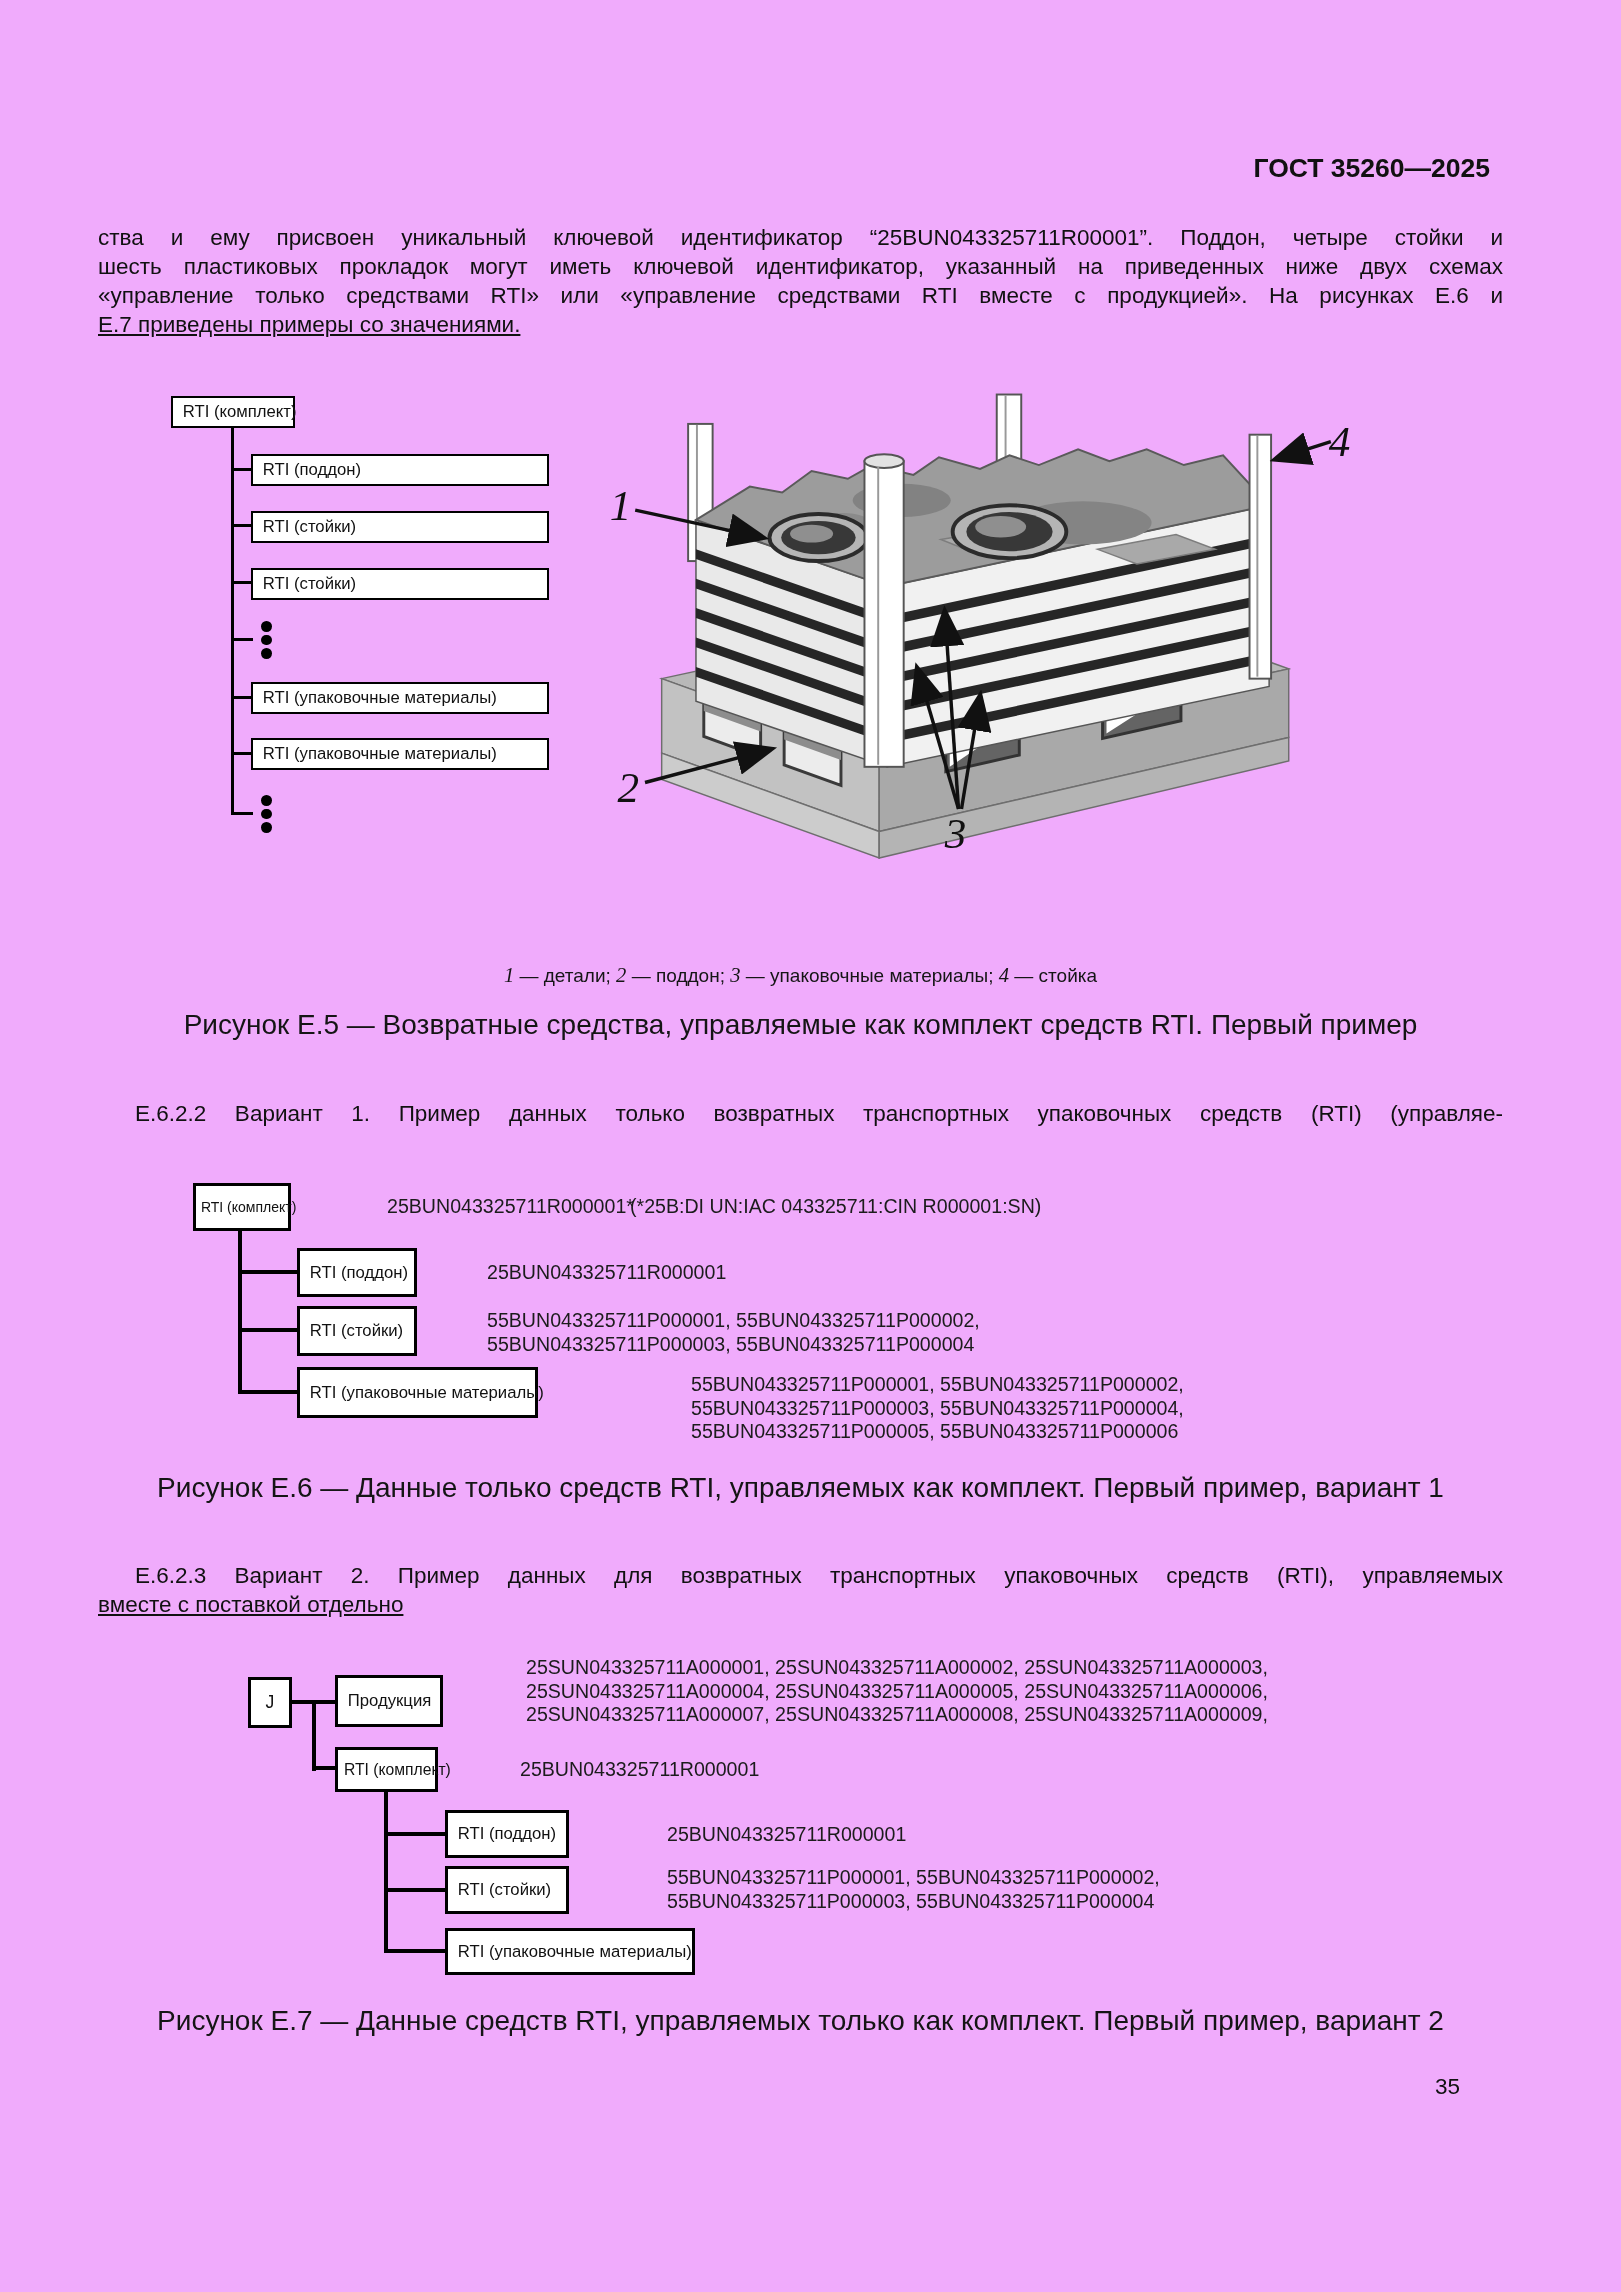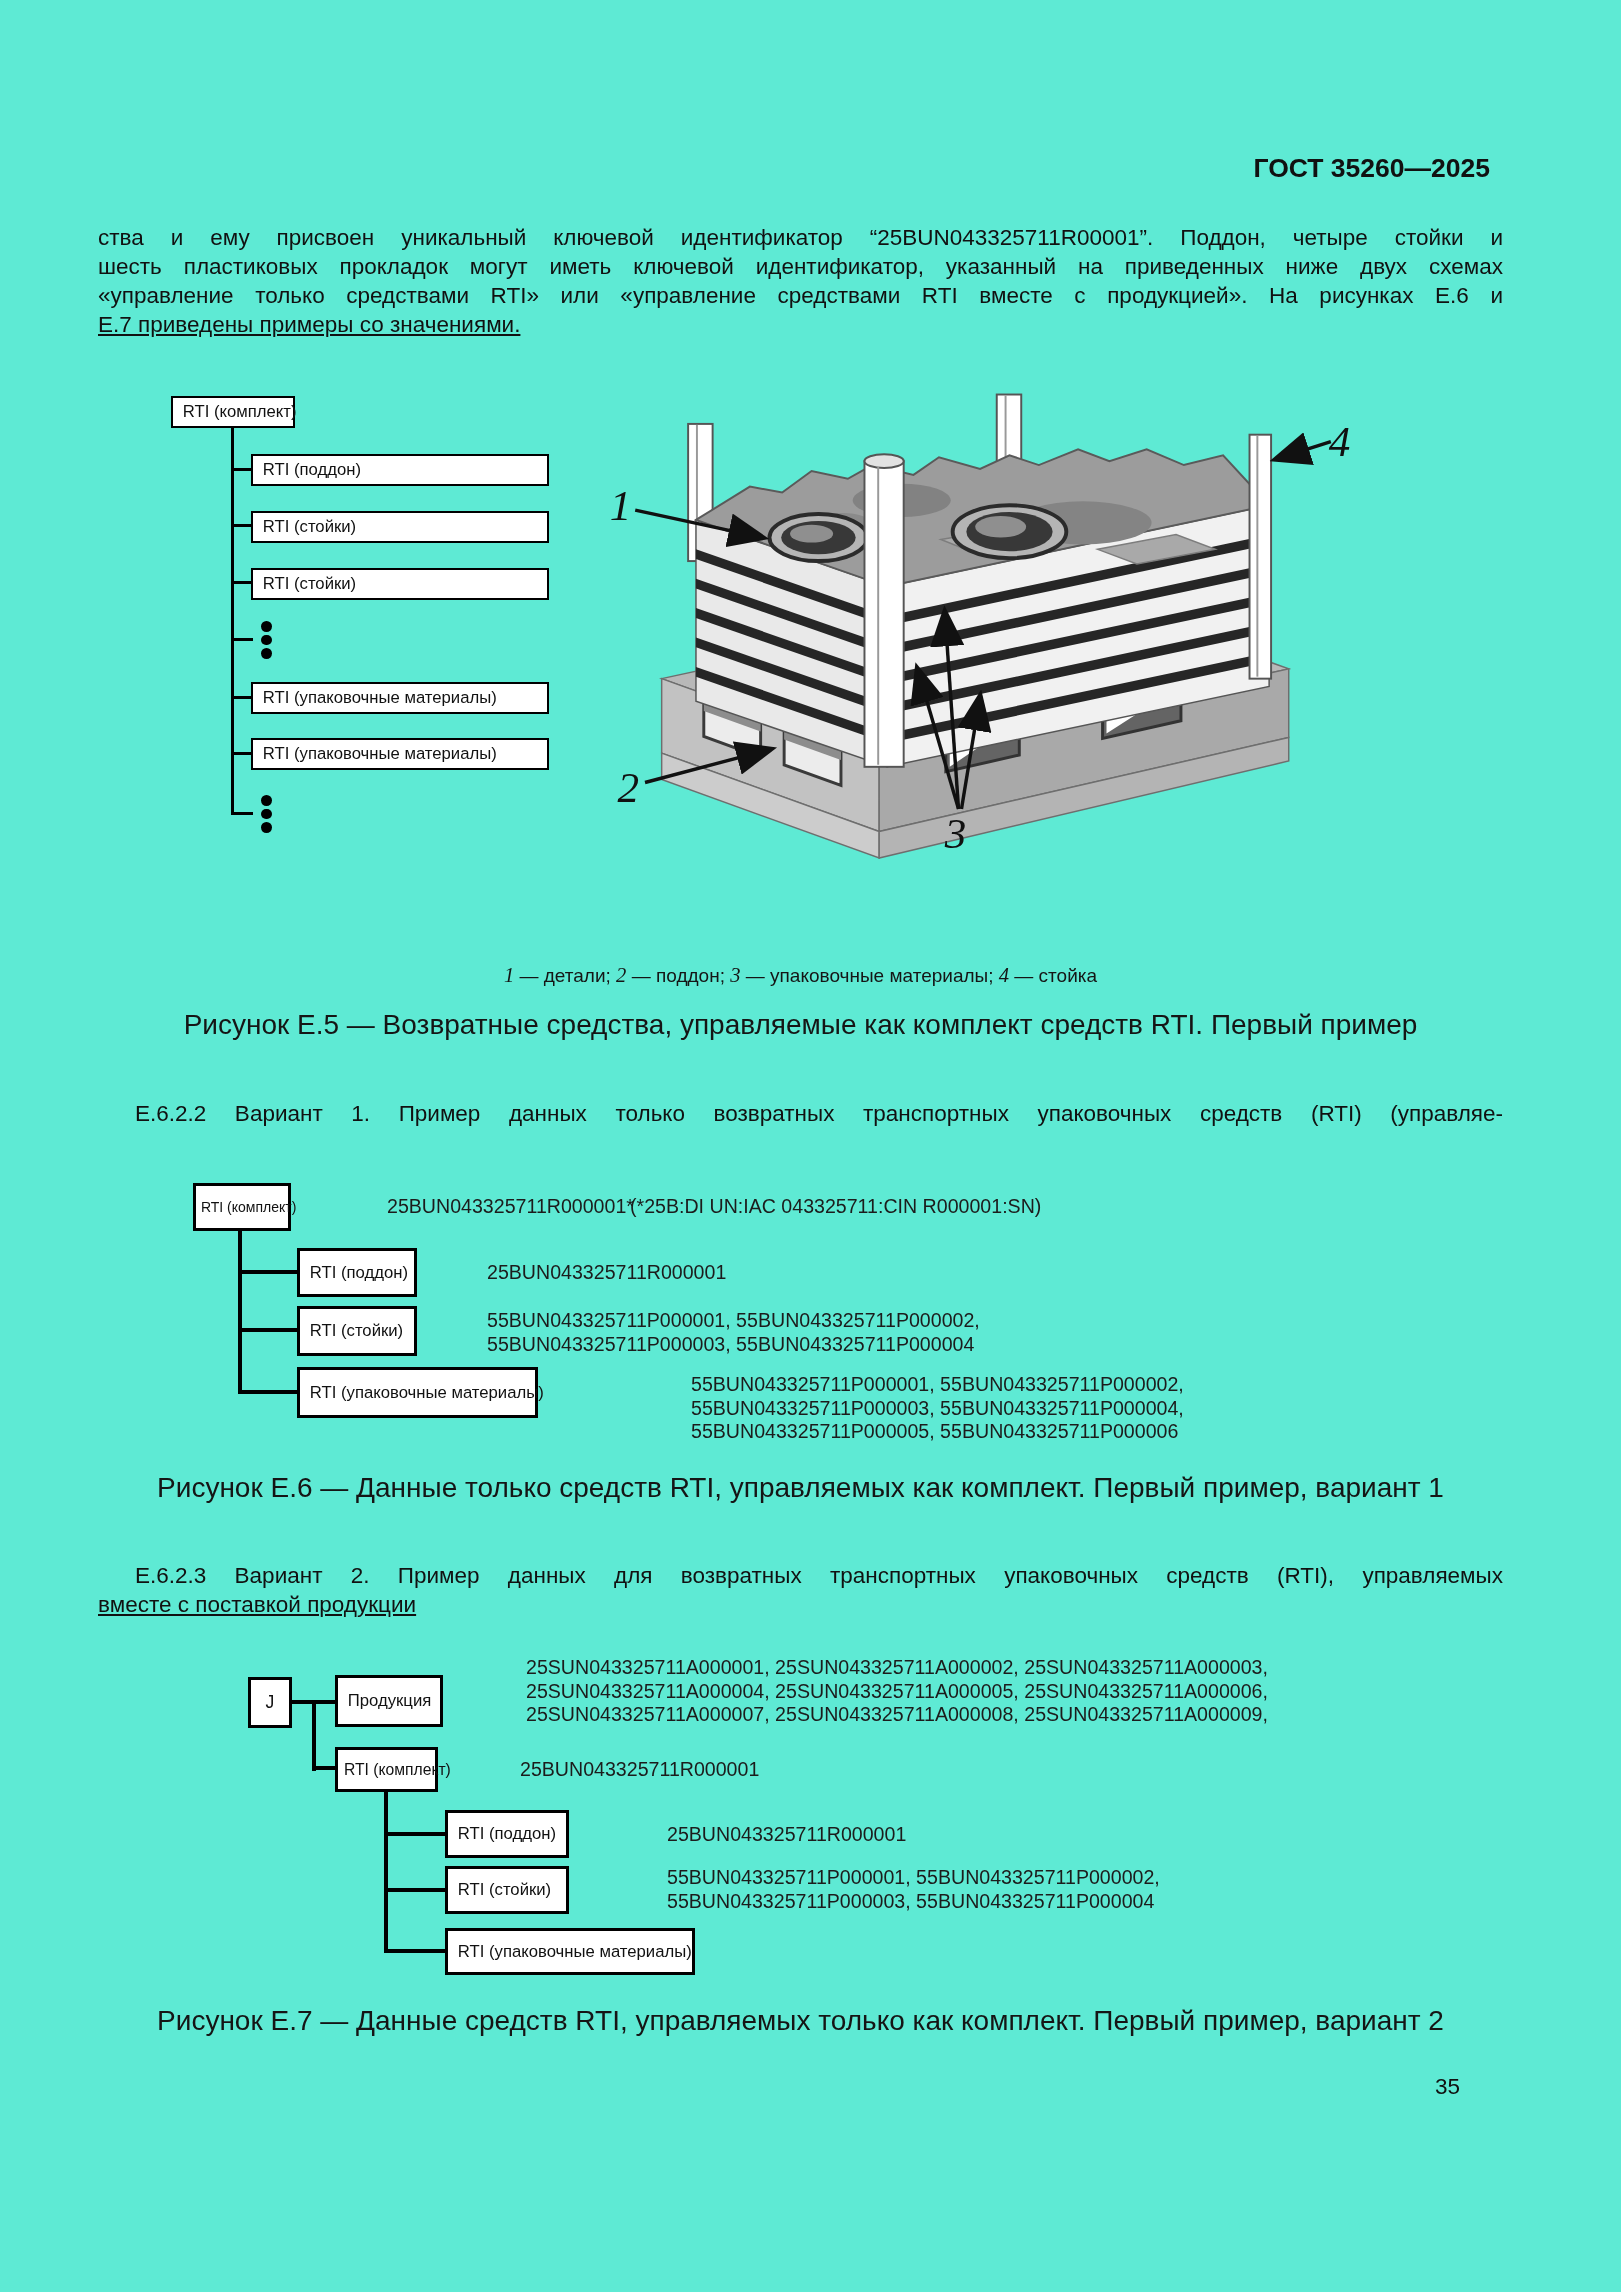--- a/index.html
+++ b/index.html
@@ -1,16 +1,16 @@
 <!DOCTYPE html>
 <html><head>
 <meta charset="utf-8">
 <style>
   html,body{margin:0;padding:0;background:#888;}
-  .page{position:relative;width:1621px;height:2293px;background:#5eead4;
+  .page{position:relative;width:1621px;height:2293px;background:#f0abfc;
         font-family:"Liberation Sans",sans-serif;color:#111;overflow:hidden;}
   .abs{position:absolute;}
   .hdr{font-size:26.5px;font-weight:bold;text-align:right;}
   .para{font-size:22.5px;line-height:29px;}
   .para .jl{display:block;text-align:justify;text-align-last:justify;}
   .para .ll{display:block;text-align:left;text-decoration:underline;}
   .tbox{position:absolute;border:2.9px solid #000;background:#fff;
         display:flex;align-items:center;box-sizing:border-box;}
   .tbox span{padding-left:9.8px;font-size:16.7px;white-space:nowrap;}
   .tbox.b4{border-width:3.9px;}
@@ -211,21 +211,21 @@
     <span>RTI (упаковочные материалы)</span>
   </div>
   <span class="idv" style="left:691px;top:1373px;">55BUN043325711P000001, 55BUN043325711P000002,</span>
   <span class="idv" style="left:691px;top:1397px;">55BUN043325711P000003, 55BUN043325711P000004,</span>
   <span class="idv" style="left:691px;top:1420px;">55BUN043325711P000005, 55BUN043325711P000006</span>
 
   <div class="capt" style="top:1472px;">Рисунок Е.6 — Данные только средств RTI, управляемых как комплект. Первый пример, вариант 1</div>
 
   <div class="abs para" style="left:98px;top:1561px;width:1405px;">
     <span class="jl" style="text-indent:37px;">Е.6.2.3  Вариант 2.  Пример данных для возвратных транспортных упаковочных средств (RTI), управляемых</span>
-    <span class="ll">вместе с поставкой продукции</span>
+    <span class="ll">вместе с поставкой отдельно</span>
   </div>
 
   <div class="tbox b4 center" style="left:248px;top:1677px;width:44px;height:51px;">
     <span>J</span>
   </div>
   <div class="hline" style="left:292px;top:1700px;width:43px;height:3.9px;"></div>
   <div class="vline" style="left:312px;top:1700px;width:3.9px;height:71px;"></div>
   <div class="hline" style="left:312px;top:1766px;width:23.5px;height:3.9px;"></div>
 
   <div class="tbox b4" style="left:335px;top:1675px;width:108px;height:52px;">

